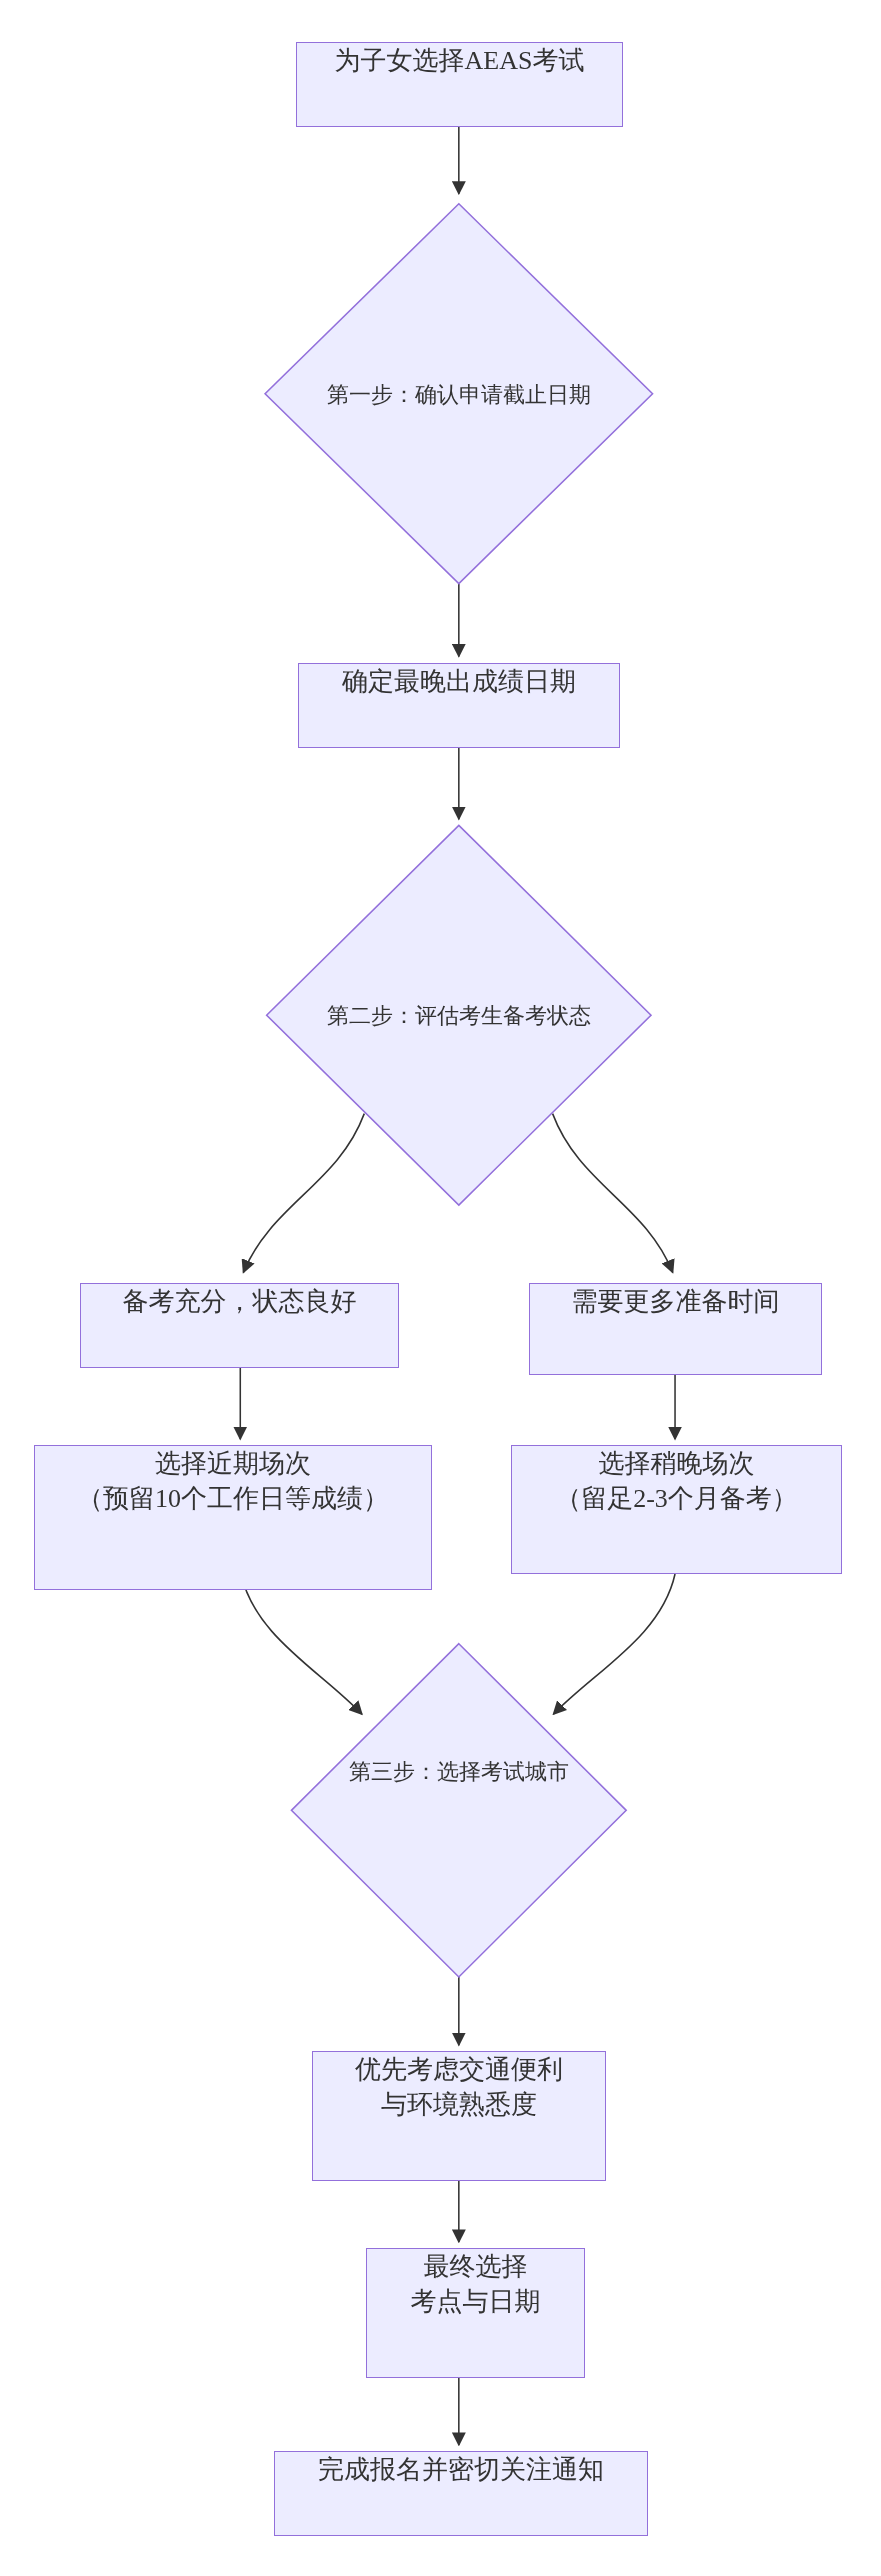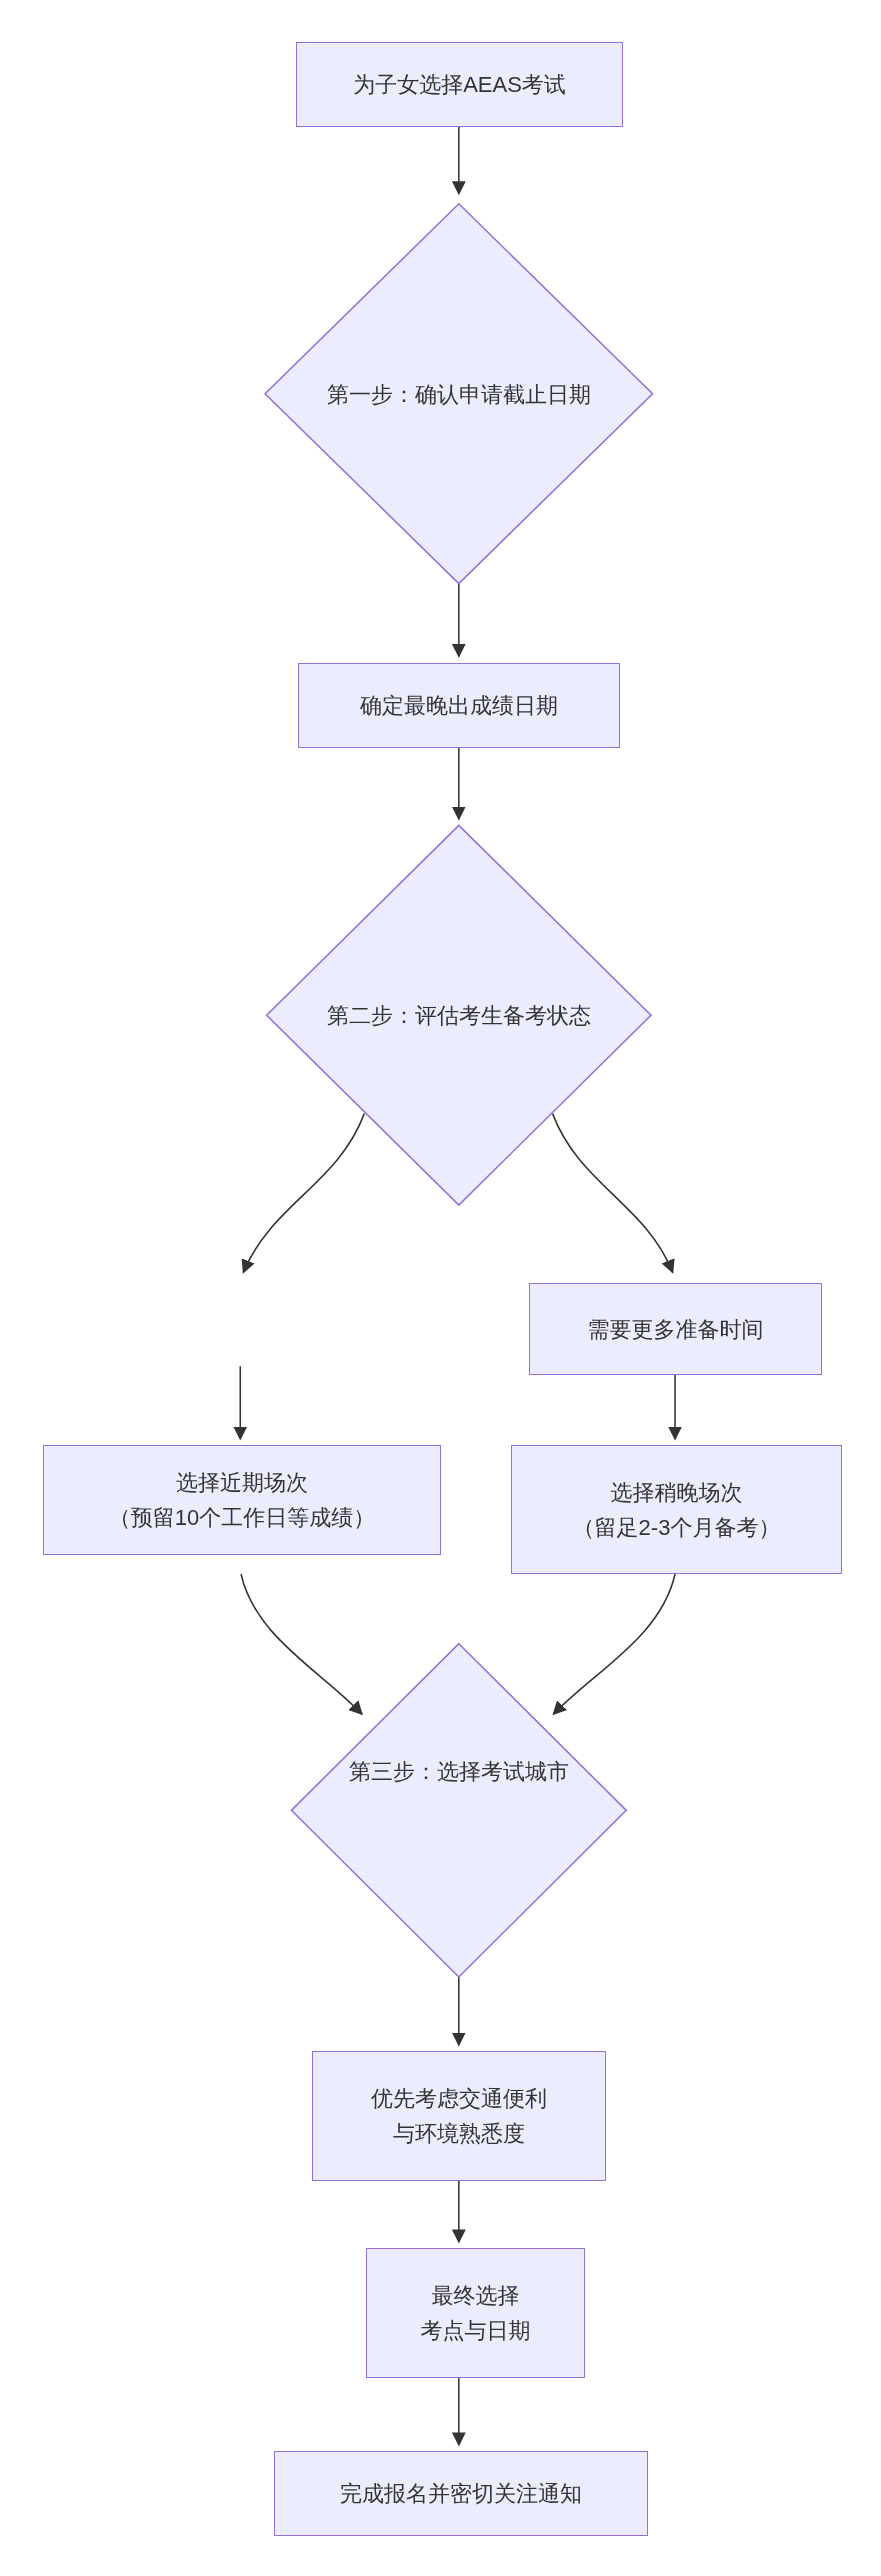--- a/index.html
+++ b/index.html
@@ -12,23 +12,24 @@
     overflow:hidden;
   }
   svg.edges{position:absolute;left:0;top:0;z-index:0;}
   .edge{fill:none;stroke:var(--edge-color,#333333);stroke-width:2px;}
   .diamond{fill:var(--node-fill,#ECECFF);stroke:var(--node-border,#9370DB);stroke-width:2px;}
   .arrowhead{fill:var(--edge-color,#333333);stroke:none;}
   .node{
     position:absolute;z-index:1;box-sizing:border-box;
     background:var(--node-fill,#ECECFF);
     border:1.5px solid var(--node-border,#9370DB);
-    display:flex;flex-direction:column;align-items:center;justify-content:center;
-    text-align:center;font-size:22px;line-height:35px;
+    display:flex;flex-direction:column;align-items:center;
+    text-align:center;font-size:26px;line-height:35px;
     color:var(--text-color,#333333);
+    font-family:Liberation Serif, serif;
   }
   .node .line{display:block;white-space:nowrap;}
   .dlabel{
     position:absolute;z-index:1;transform:translate(-50%,-50%);
     text-align:center;font-size:22px;line-height:35px;white-space:nowrap;
     color:var(--text-color,#333333);
   }
 </style>
 </head>
 <body>
@@ -61,26 +62,29 @@
   </svg>
 
   <div class="node" style="left:296px;top:42px;width:327px;height:85px">
     <span class="line">为子女选择AEAS考试</span>
   </div>
 
   <div class="node" style="left:298px;top:663px;width:322px;height:85px">
     <span class="line">确定最晚出成绩日期</span>
   </div>
 
+  <div class="node" style="left:80px;top:1283px;width:319px;height:85px">
+    <span class="line">备考充分，状态良好</span>
+  </div>
 
   <div class="node" style="left:529px;top:1283px;width:293px;height:92px">
     <span class="line">需要更多准备时间</span>
   </div>
 
-  <div class="node" style="left:43px;top:1445px;width:398px;height:110px">
+  <div class="node" style="left:34px;top:1445px;width:398px;height:145px">
     <span class="line">选择近期场次</span>
     <span class="line">（预留10个工作日等成绩）</span>
   </div>
 
   <div class="node" style="left:511px;top:1445px;width:331px;height:129px">
     <span class="line">选择稍晚场次</span>
     <span class="line">（留足2-3个月备考）</span>
   </div>
 
   <div class="node" style="left:312px;top:2051px;width:294px;height:130px">

